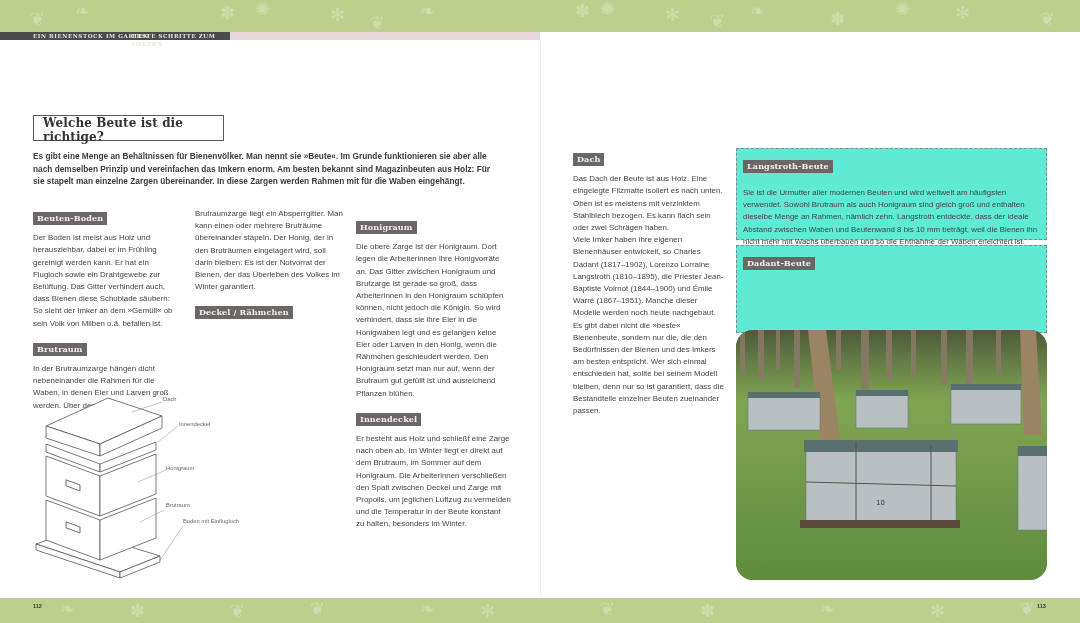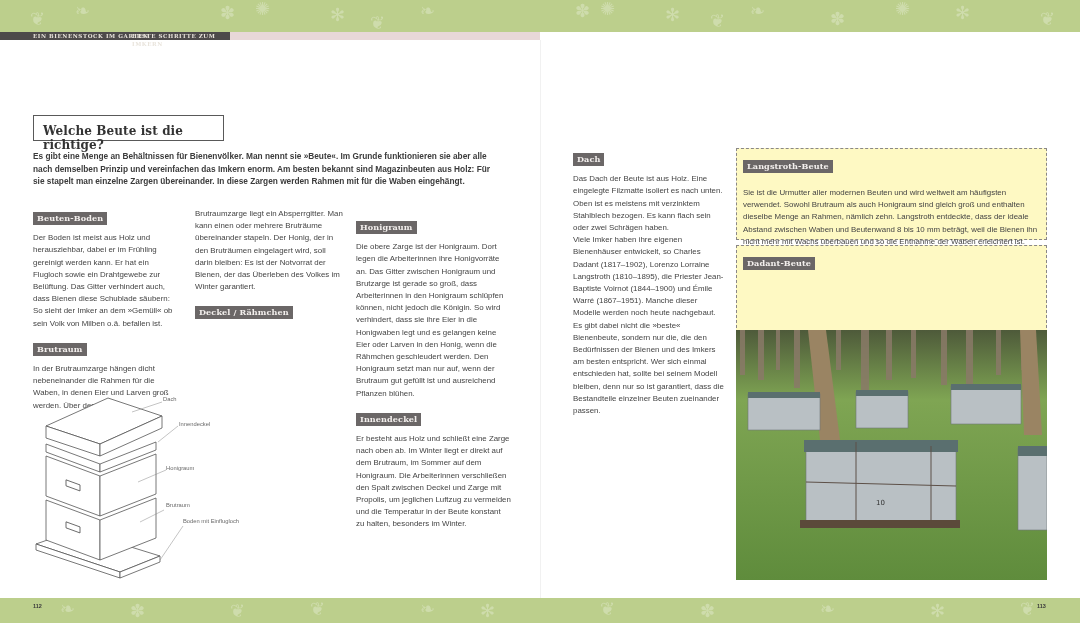--- a/index.html
+++ b/index.html
@@ -10,37 +10,37 @@
   .band.top { top: 0; height: 32px; }
   .band.bottom { top: 598px; height: 25px; }
   .deco { position: absolute; color: rgba(255,255,255,0.28); font-size: 18px; line-height: 1; }
 
   .runner { position: absolute; top: 32px; left: 0; width: 230px; height: 8px; background: #4d4a4a; }
   .runner-pink { position: absolute; top: 32px; left: 230px; width: 310px; height: 8px; background: #e8d8d8; }
   .runner span { position: absolute; top: 0; font-family: "DejaVu Serif", serif; font-size: 5.5px; letter-spacing: 0.6px; color: #e9e4dc; font-weight: bold; line-height: 8px; }
 
   .gutter { position: absolute; top: 40px; left: 540px; width: 1px; height: 558px; background: #f1f1f1; }
 
-  .title-box { position: absolute; left: 33px; top: 115px; width: 191px; height: 26px; border: 1.5px solid #595959; padding: 8px 9px; }
+  .title-box { position: absolute; left: 33px; top: 115px; width: 191px; height: 26px; border: 1.5px solid #595959; padding: 0 9px; }
   .title-box h1 { font-family: "DejaVu Serif", serif; font-size: 12px; font-weight: bold; color: #333; letter-spacing: 0.1px; }
 
   .intro { position: absolute; left: 33px; top: 150px; width: 470px; font-size: 8.3px; line-height: 12.6px; font-weight: bold; color: #3b3b3b; }
 
   .col { position: absolute; font-size: 7.9px; line-height: 12.2px; color: #444; }
   .label { display: inline-block; background: #6b6767; color: #f4f0ee; font-family: "DejaVu Serif", serif; font-weight: bold; font-size: 8.1px; padding: 1px 4px; line-height: 11px; letter-spacing: 0.1px; }
   .col p { margin-top: 7px; }
   .col .gap { height: 13px; }
 
   .diagram { position: absolute; left: 28px; top: 382px; width: 230px; height: 200px; }
   .diagram .lbl { position: absolute; font-size: 5.8px; color: #6a6a6a; }
 
-  .box { position: absolute; left: 736px; width: 311px; background: #fef9c3; border: 1.5px dashed #8a8787; padding: 6px 6px; }
+  .box { position: absolute; left: 736px; width: 311px; background: #5eead4; border: 1.5px dashed #8a8787; padding: 6px 6px; }
   .box p { font-size: 7.9px; line-height: 12.2px; color: #444; margin-top: 14px; }
 
-  .photo { position: absolute; left: 736px; top: 330px; width: 311px; height: 250px; overflow: hidden; background: #6f9a48; }
+  .photo { position: absolute; left: 736px; top: 330px; width: 311px; height: 250px; overflow: hidden; background: #6f9a48; border-radius: 17px; }
 
   .pagenum { position: absolute; font-size: 5.5px; color: #3b3b3b; font-weight: bold; }
 </style>
 </head>
 <body>
 
 <div class="band top">
   <span class="deco" style="left:30px;top:10px">❦</span>
   <span class="deco" style="left:75px;top:2px">❧</span>
   <span class="deco" style="left:220px;top:4px">✽</span>

